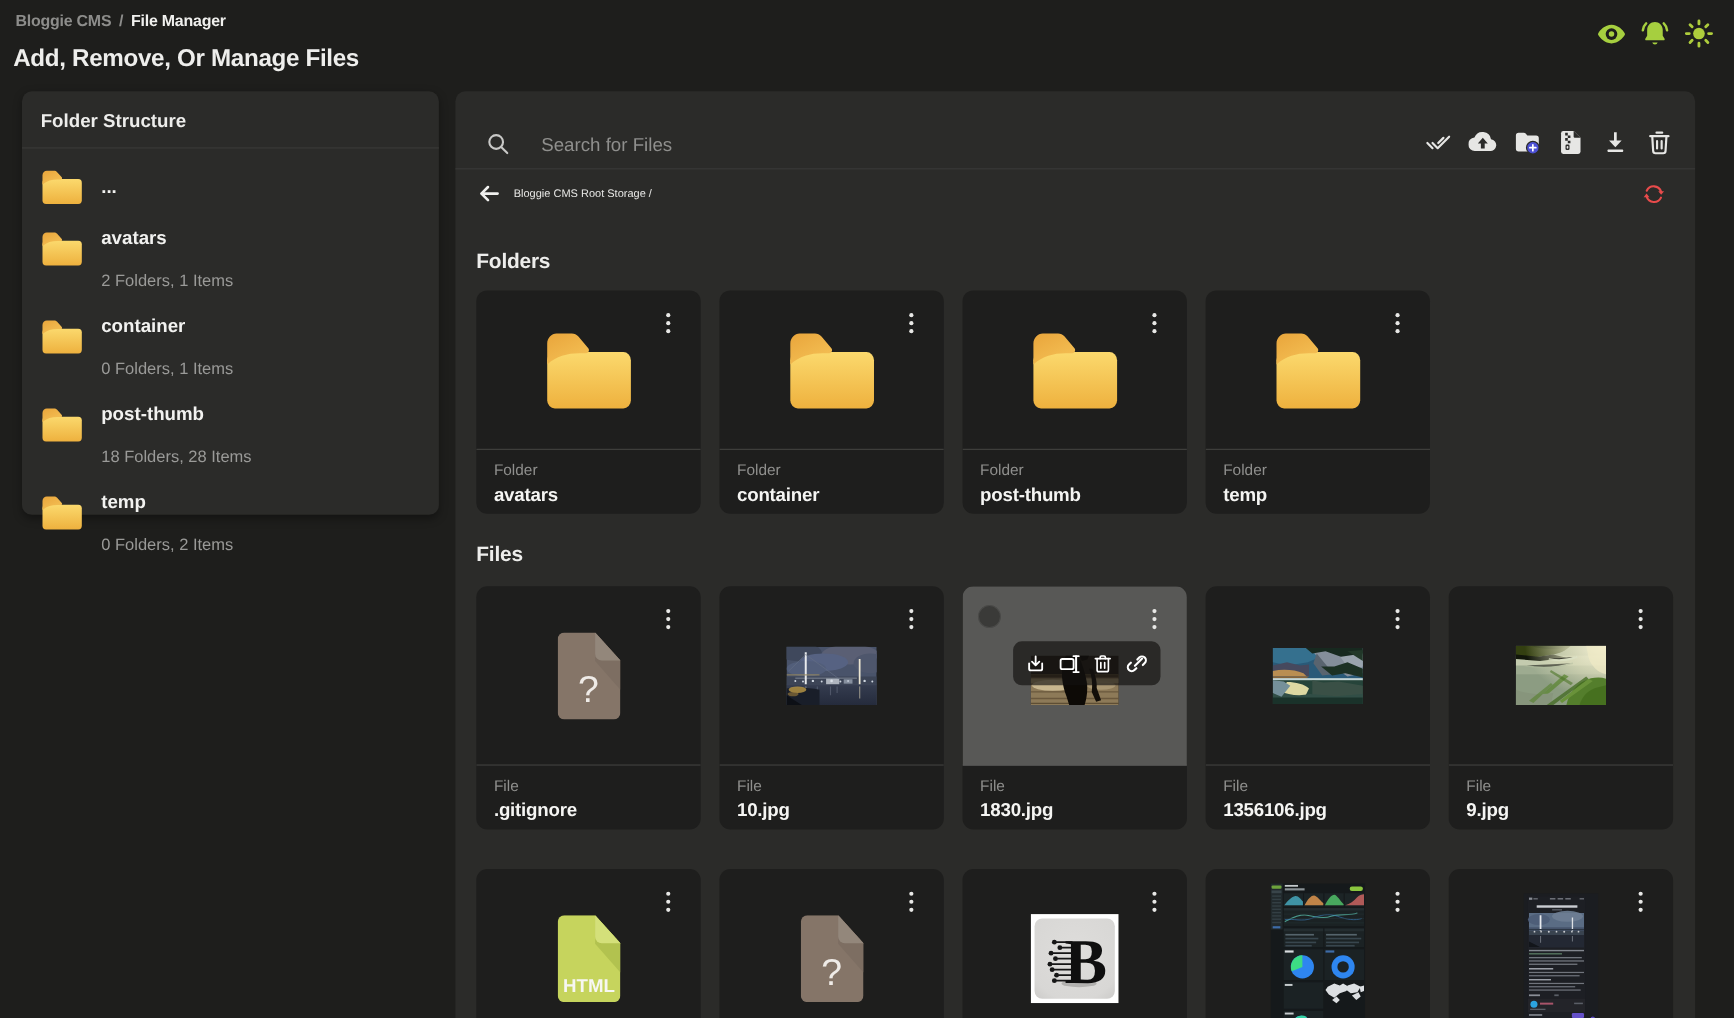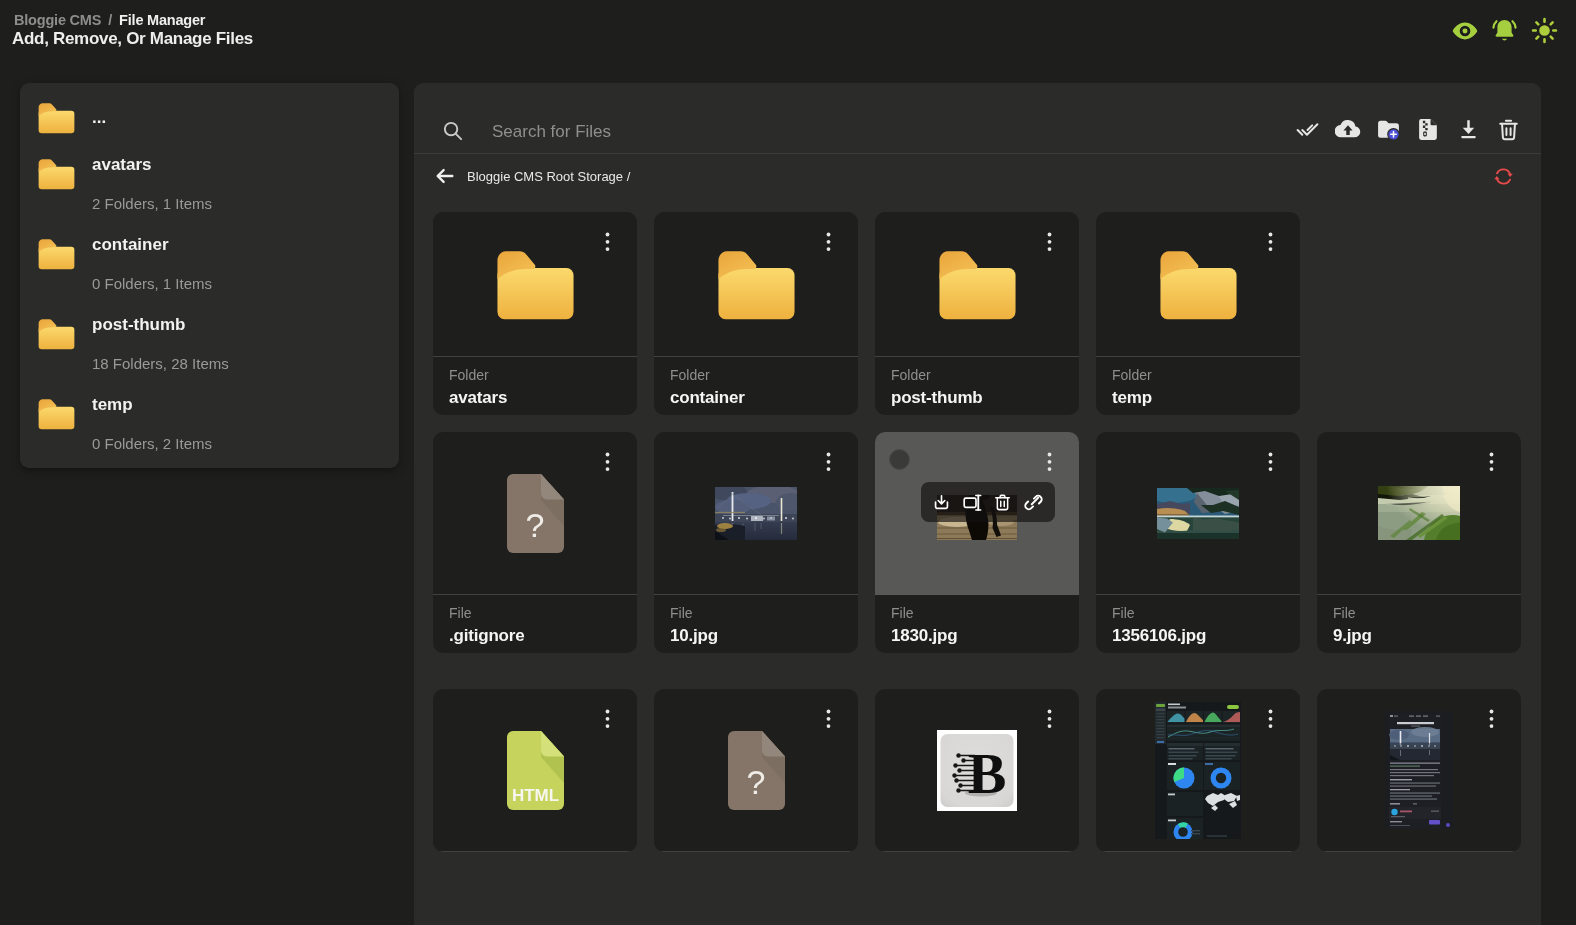--- a/index.html
+++ b/index.html
@@ -1,37 +1,37 @@
 <!DOCTYPE html>
 <html><head>
 <meta charset="utf-8">
 <style>
 * { margin:0; padding:0; box-sizing:border-box; }
 html,body { width:1576px; height:925px; overflow:hidden; background:#1e1e1c; font-family:"Liberation Sans", sans-serif; }
 .crumb { position:absolute; left:14px; top:12px; font-size:14.5px; letter-spacing:-0.2px; font-weight:bold; color:#8d8d8b; }
 .crumb .sep { margin:0 7px; color:#8d8d8b; font-weight:bold; }
 .crumb .cur { color:#f0f0ee;margin-top:27px; }
-.subtitle { position:absolute; left:12px; top:29px; font-size:17px; font-weight:bold; color:#eeeeec; letter-spacing:-0.3px; }
+.subtitle { position:absolute; left:12px; top:40px; font-size:22px; font-weight:bold; color:#eeeeec; letter-spacing:-0.3px; }
 .topicons { position:absolute; right:18px; top:17px; display:flex; gap:13px; align-items:center; }
 .topicons svg { display:block; }
 .sidebar { position:absolute; left:20px; top:83px; width:379px; height:385px; background:#2b2b29; border-radius:9px; box-shadow:0 3px 8px rgba(0,0,0,.35); }
 .sb-title { height:52px; line-height:53px; padding-left:17px; font-size:17px; font-weight:bold; color:#ededeb; border-bottom:1px solid #3b3b39; }
 .sb-list { padding:18px 16px 0 17px; }
 .sb-row { display:flex; align-items:flex-start; margin-bottom:25px; }
 .sb-row.first { margin-bottom:22px; }
 .sb-row svg { flex:0 0 auto; margin-right:16px; }
 .sb-name { font-size:17px; font-weight:bold; color:#f2f2f0; line-height:20px; margin-top:-2px; }
 .sb-sub { font-size:15px; color:#9a9a98; margin-top:20px; line-height:17px; }
 .main { position:absolute; left:414px; top:83px; width:1127px; height:1200px; background:#2b2b29; border-radius:9px; }
 .searchrow { height:71px; display:flex; align-items:flex-end; padding:0 20px 11px 27px; border-bottom:1px solid #3b3b39; }
 .searchph { margin-left:28px; font-size:17px; color:#8f8f8d; }
 .tools { margin-left:auto; display:flex; gap:15px; align-items:center; }
 .tools svg { display:block; }
 .pathrow { height:44px; display:flex; align-items:center; padding:0 27px 0 20px; }
-.pathtxt { margin-left:11px; font-size:13px; color:#e8e8e6; }
+.pathtxt { margin-left:11px; font-size:10px; color:#e8e8e6; }
 .refresh { margin-left:auto; }
 .sect { font-size:19px; font-weight:bold; color:#ededeb; margin:30px 0 0 19px; letter-spacing:-0.2px; }
 .sect.files { margin-top:27px; }
 .grid { display:flex; flex-wrap:wrap; gap:36px 17px; padding:14px 19px 0 19px; }
 .grid.files { padding-top:17px; }
 .card { width:204px; background:#1e1e1d; border-radius:10px; position:relative; overflow:hidden; }
 .cimg { height:145px; border-bottom:1px solid #424240; display:flex; align-items:center; justify-content:center; }
 .card.file .cimg { height:163px; }
 .clabel { padding:10px 16px 7px 16px; }
 .ctype { font-size:14px; color:#8f8f8d; line-height:16px; }
@@ -56,20 +56,21 @@
       <path d="M9.8 19.3a2.3 2.3 0 0 0 4.4 0z"></path>
       <path d="M4.9 3.8A9 9 0 0 0 2.2 9.4" fill="none" stroke="#a6cf3f" stroke-width="2" stroke-linecap="round"></path>
       <path d="M19.1 3.8a9 9 0 0 1 2.7 5.6" fill="none" stroke="#a6cf3f" stroke-width="2" stroke-linecap="round"></path>
     </svg>
     <svg width="27" height="27" viewBox="0 0 24 24" fill="none" stroke="#aecd3c" stroke-width="2.3" stroke-linecap="round">
       <circle cx="12" cy="12" r="4.7" fill="#aecd3c" stroke="none"></circle>
       <path d="M12 1.8v2.4M12 19.8v2.4M1.8 12h2.4M19.8 12h2.4M4.8 4.8l1.7 1.7M17.5 17.5l1.7 1.7M19.2 4.8l-1.7 1.7M6.5 17.5l-1.7 1.7"></path>
     </svg>
   </div>
 <div class="sidebar">
+  <div class="sb-title">Folder Structure</div>
   <div class="sb-list">
       <div class="sb-row first" style="align-items:center;">
         <svg width="39" height="34" viewBox="0 0 36 31" preserveAspectRatio="none">
           <defs>
             <linearGradient id="ft1" x1="0" y1="0" x2="0.7" y2="1">
               <stop offset="0" stop-color="#e9a53b"></stop>
               <stop offset="1" stop-color="#f4c055"></stop>
             </linearGradient>
             <linearGradient id="fb1" x1="0" y1="0" x2="0" y2="1">
               <stop offset="0" stop-color="#fbd96d"></stop>
@@ -172,20 +173,21 @@
       <div class="pathtxt">Bloggie CMS Root Storage /</div>
       <svg class="refresh" width="21" height="21" viewBox="0 0 24 24">
         <g fill="none" stroke="#e84b4b" stroke-width="2.2" stroke-linecap="round">
           <path d="M19.5 9.4A8.05 8.05 0 0 0 4.6 8.4"></path>
           <path d="M4.5 14.6a8.05 8.05 0 0 0 14.9 1"></path>
         </g>
         <path d="M16.6 8.9h6l-3 3.8z" fill="#e84b4b"></path>
         <path d="M7.4 15.1h-6l3-3.8z" fill="#e84b4b"></path>
       </svg>
     </div>
+  <div class="sect">Folders</div>
   <div class="grid">
       <div class="card folder">
         <div class="cimg">
           <svg width="83" height="77" viewBox="0 0 36 31" preserveAspectRatio="none">
             <rect x="1.5" y="8.9" width="33" height="20.6" rx="3" fill="url(#fb1)"></rect>
             <path d="M1.5 13.4C5.2 10.4 9.3 9.3 14.2 9.3L16.9 9.3C17.8 9.3 18.3 8.2 17.7 7.5L13.8 3.2C13.1 2.5 12.2 2.1 11.2 2.1L5.2 2.1C3.2 2.1 1.5 3.8 1.5 5.8Z" fill="url(#ft1)"></path>
           </svg>
         </div>
         <div class="clabel">
           <div class="ctype">Folder</div>
@@ -242,20 +244,21 @@
           <div class="ctype">Folder</div>
           <div class="cname">temp</div>
         </div>
         <svg class="dots" width="5" height="20" viewBox="0 0 5 20" fill="#e8e8e6">
           <circle cx="2.5" cy="2.5" r="1.9"></circle>
           <circle cx="2.5" cy="9.8" r="1.9"></circle>
           <circle cx="2.5" cy="17.1" r="1.9"></circle>
         </svg>
       </div>
     </div>
+  <div class="sect files">Files</div>
   <div class="grid files">
       <div class="card file">
         <div class="cimg">
           <svg width="57" height="79" viewBox="0 0 57 79">
             <path d="M0 6a6 6 0 0 1 6-6h28L57 25.5V73a6 6 0 0 1-6 6H6a6 6 0 0 1-6-6z" fill="#857568"></path>
             <path d="M34 0L57 25.5V52L34 26z" fill="#7d6e62"></path>
             <path d="M34 0l23 25.5H40a6 6 0 0 1-6-6z" fill="#93877b"></path>
             <text x="28" y="63" font-size="34" fill="#efebe7" text-anchor="middle" font-family="Liberation Sans">?</text>
           </svg>
         </div>

